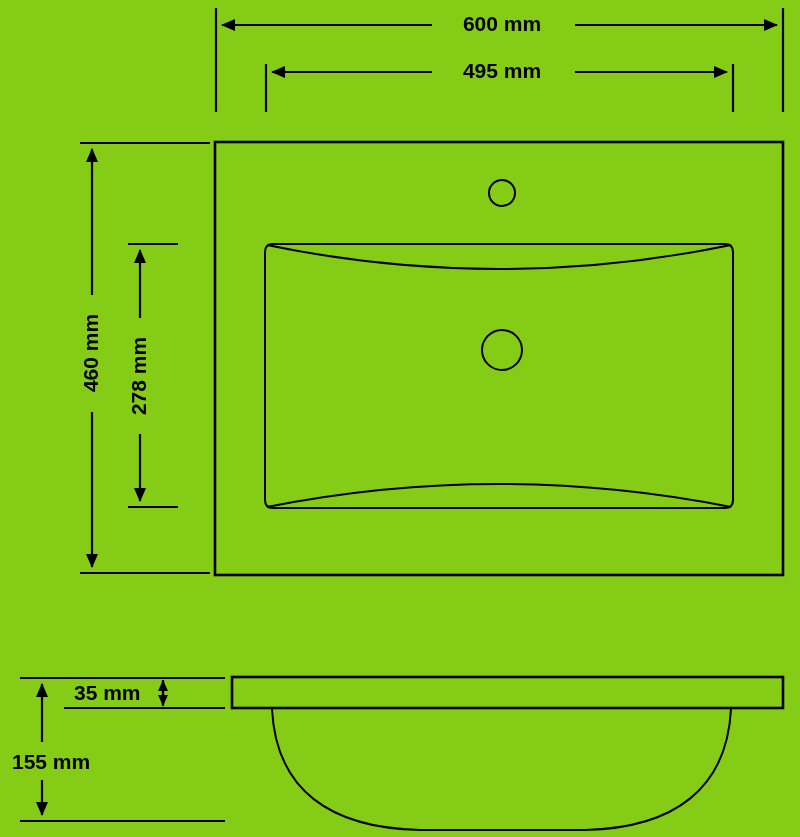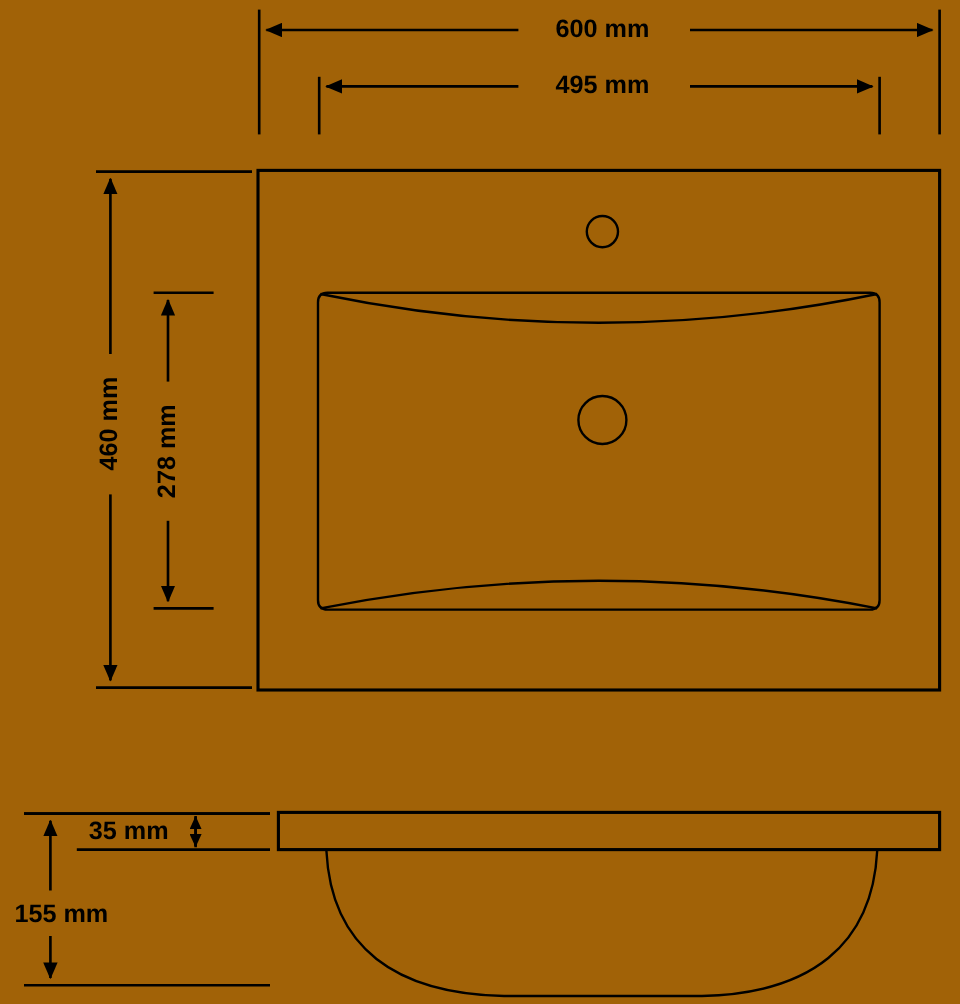--- a/index.html
+++ b/index.html
@@ -8,21 +8,21 @@
     padding: 0;
     background: #ffffff;
   }
   body {
     font-family: "Liberation Sans", sans-serif;
   }
   #drawing-root {
     position: relative;
     width: 800px;
     height: 837px;
-    background: #a16207;
+    background: #84cc16;
     overflow: hidden;
   }
   #drawing-svg {
     display: block;
     width: 800px;
     height: 837px;
   }
   .dim-text {
     font-family: "Liberation Sans", sans-serif;
     font-size: 21px;

